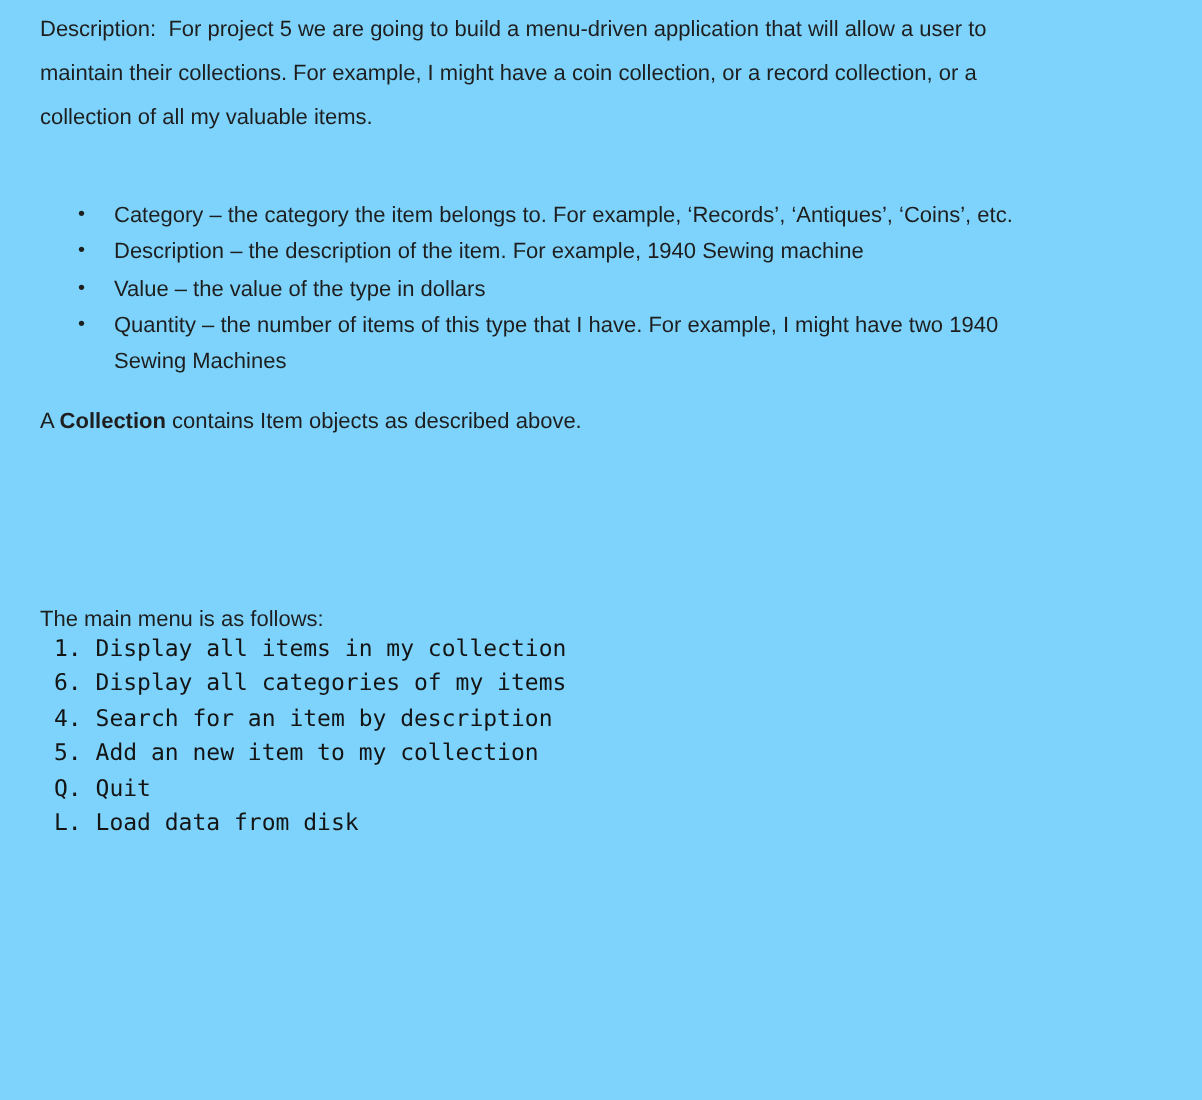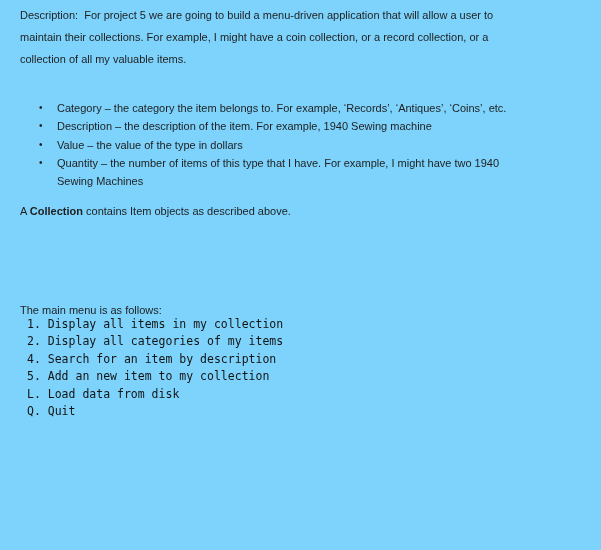--- a/index.html
+++ b/index.html
@@ -91,21 +91,21 @@
     </li>
   </ul>
 
   <div class="para" id="p-collection"><span>A </span><b>Collection</b><span> contains Item objects as described above.</span></div>
 
   <div class="para" id="p-menulead">The main menu is as follows:</div>
 
   <div class="console">
     <div class="console-gap"></div>
     <div class="console-line">1. Display all items in my collection</div>
-    <div class="console-line">2. Display all categories of my items</div>
+    <div class="console-line">6. Display all categories of my items</div>
     <div class="console-line">4. Search for an item by description</div>
     <div class="console-line">5. Add an new item to my collection</div>
+    <div class="console-line">Q. Quit</div>
     <div class="console-line">L. Load data from disk</div>
-    <div class="console-line">Q. Quit</div>
     <div class="console-gap"></div>
   </div>
 
 </div>
 
 </body></html>

